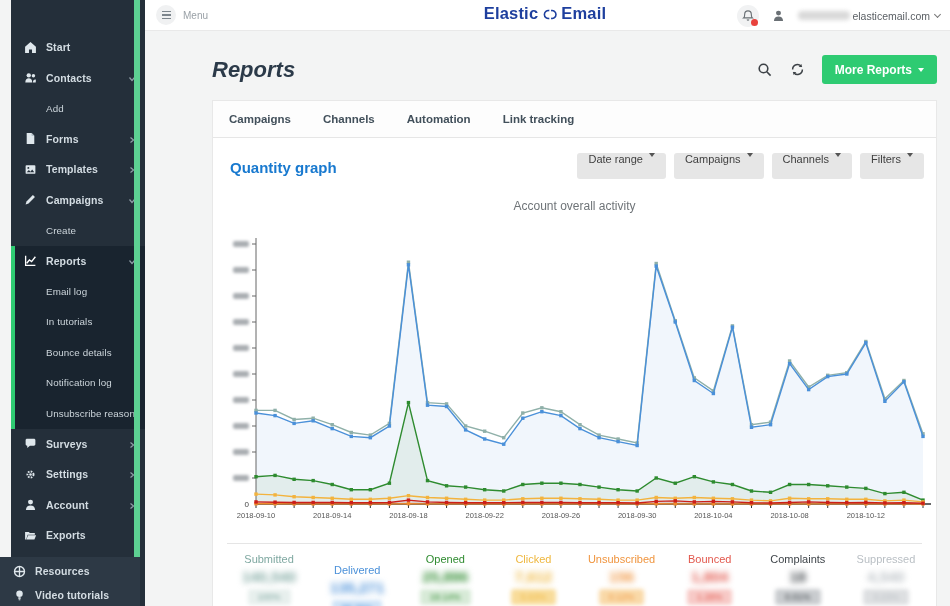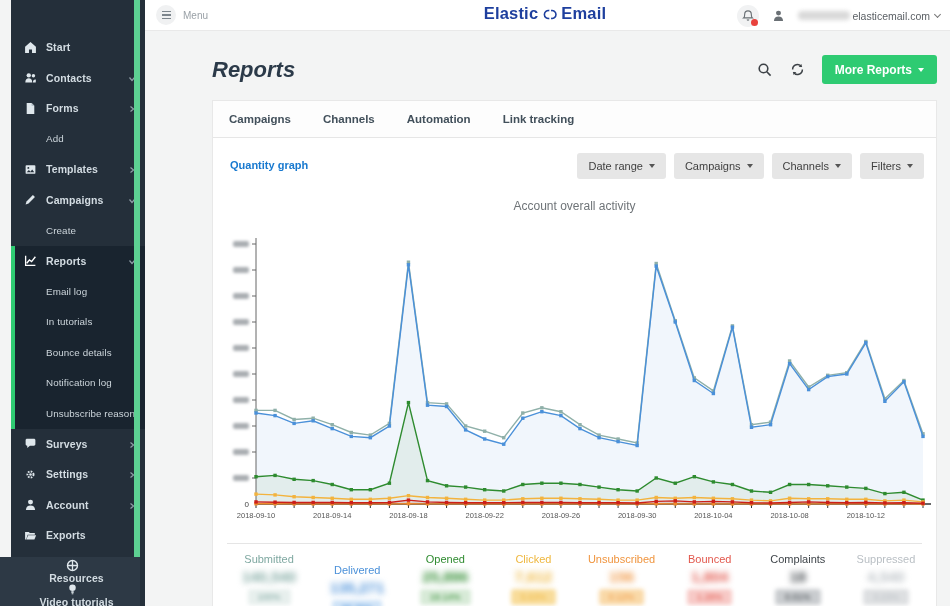--- a/index.html
+++ b/index.html
@@ -12,21 +12,21 @@
   .snav { position:absolute; top:32px; left:0; width:134px; }
   .srow { position:relative; height:30.5px; display:flex; align-items:center; padding-left:13px; cursor:pointer; }
   .sicon { width:13px; height:13px; margin-right:9px; display:inline-flex; align-items:center; justify-content:center; flex:0 0 13px; }
   .slabel { font-size:10.5px; color:#d3dce2; font-weight:700; letter-spacing:.1px; white-space:nowrap; }
   .ssub { padding-left:35px; }
   .ssub .slabel { font-weight:400; font-size:9.8px; color:#cdd6dc; }
   .schev { position:absolute; right:9px; top:50%; transform:translateY(-50%); opacity:.85; }
   .agroup { background:#19242f; box-shadow: inset 4px 0 0 #2fcb72; }
   .agroup .ssub { padding-left:35px; }
   .sidebar-footer { position:absolute; left:0; top:557px; width:140px; height:49px; background:#2d3945; z-index:5; padding-top:2px; }
-  .sidebar-footer .srow { height:24px;flex-direction:column; }
+  .sidebar-footer .srow { height:24px; }
   .sidebar-footer .slabel { font-weight:700; }
 
   
   .topbar { position:absolute; left:140px; top:0; width:810px; height:31px; background:#ffffff; border-bottom:1px solid #e9e9e9; z-index:3;text-align:center; }
   .menu-wrap { position:absolute; left:16px; top:5px; display:flex; align-items:center; cursor:pointer; }
   .menu-circle { width:20px; height:20px; border-radius:50%; background:#f0f1f2; display:flex; flex-direction:column; align-items:center; justify-content:center; gap:2px; }
   .menu-circle i { display:block; width:9px; height:1.4px; background:#7d868d; }
   .menu-label { margin-left:7px; font-size:10px; color:#9aa1a7; }
   .logo { position:absolute; left:50%; top:4px; transform:translateX(-50%); display:flex; align-items:center; font-size:16.5px; font-weight:700; color:#1e3f9e; letter-spacing:.2px; }
   .logo svg { margin:2px 3px 0 3px; }
@@ -46,23 +46,23 @@
   .icon-btn { margin-right:17px; cursor:pointer; display:flex; align-items:center; }
   .green-btn { background:#2ecb72; color:#fff; height:29px; border:none; border-radius:3px; padding:0 13px; font-size:12px; font-weight:700; font-family:"Liberation Sans",sans-serif; display:flex; align-items:center; cursor:pointer; }
   .caret { display:inline-block; width:0; height:0; border-left:3.5px solid transparent; border-right:3.5px solid transparent; border-top:4px solid currentColor; margin-left:6px; }
 
   .card { position:absolute; left:72px; right:13px; top:69px; bottom:0; background:#fff; border:1px solid #e8e8e8; border-bottom:none; }
   .tabs { height:37px; display:flex; border-bottom:1px solid #e6e6e6; background:#fdfdfd; }
   .tab { padding:0 16px; line-height:36px; font-size:11.5px; color:#42505b; font-weight:700; cursor:pointer; white-space:nowrap; }
   .tab.active { background:#e9f6ee; border-bottom:2px solid #2ecb72; line-height:35px; }
   .tab.active .caret { color:#5a8f6b; border-top-width:4px; }
 
-  .qg-title { position:absolute; left:17px; top:58px; font-size:11px; font-weight:700; color:#1879cf; }
+  .qg-title { position:absolute; left:17px; top:58px; font-size:15px; font-weight:700; color:#1879cf; }
   .filter-btns { position:absolute; right:12px; top:52px; display:flex; gap:8px; }
-  .gray-btn { background:#e6e6e6; border:none; border-radius:3px; height:26px; padding:0 11px; font-size:11px; color:#3f3f3f; font-family:"Liberation Sans",sans-serif; display:flex; align-items:center; cursor:pointer; }
+  .gray-btn { background:#e6e6e6; border:none; border-radius:3px; height:26px; padding:0 11px; font-size:11px; color:#3f3f3f; font-family:"Liberation Sans",sans-serif; display:flex; cursor:pointer; }
   .gray-btn .caret { color:#555; }
   .chart-sub { position:absolute; left:0; right:0; top:98px; text-align:center; font-size:12px; color:#6f7478; }
 
   .chart { position:absolute; left:15px; top:130px; width:709px; height:302px; }
 
   .divider { position:absolute; left:14px; right:14px; top:442px; border-top:1px solid #e5e5e5; }
 
   .stats { position:absolute; left:12px; right:6px; top:452px; display:flex; }
   .stat { flex:1; text-align:center; }
   .stat-label { font-size:11px; font-weight:400; }
@@ -89,34 +89,34 @@
             <circle cx="8.7" cy="4.4" r="1.6" fill="#dfe7ec"></circle>
             <path d="M1.2 10.5C1.2 8 2.6 6.8 4.4 6.8S7.6 8 7.6 10.5Z" fill="#dfe7ec"></path>
             <path d="M8.2 10.5C8.3 8.8 9.1 7.6 10.9 7.9C11 8.9 11 9.8 10.8 10.5Z" fill="#dfe7ec"></path>
           </svg>
         </span>
       <span class="slabel">Contacts</span>
       <span class="schev"><svg width="8" height="8" viewBox="0 0 8 8">
             <polyline points="1.5,2.5 4,5.5 6.5,2.5" fill="none" stroke="#a4b2bc" stroke-width="1.2"></polyline>
           </svg></span>
     </div>
+    <div class="srow ssub">
+      <span class="slabel">Add</span>
+    </div>
     <div class="srow">
       <span class="sicon">
           <svg width="13" height="13" viewBox="0 0 12 12">
             <path d="M2.5 1H7L9.5 3.5V11H2.5Z" fill="#dfe7ec"></path>
             <path d="M7 1L9.5 3.5H7Z" fill="#aab8c0"></path>
           </svg>
         </span>
       <span class="slabel">Forms</span>
       <span class="schev"><svg width="8" height="8" viewBox="0 0 8 8">
             <polyline points="2.5,1.5 5.5,4 2.5,6.5" fill="none" stroke="#a4b2bc" stroke-width="1.2"></polyline>
           </svg></span>
-    </div>
-    <div class="srow ssub">
-      <span class="slabel">Add</span>
     </div>
     <div class="srow">
       <span class="sicon">
           <svg width="13" height="13" viewBox="0 0 12 12">
             <rect x="1.5" y="2" width="9" height="8" rx="0.8" fill="#dfe7ec"></rect>
             <circle cx="4" cy="4.5" r="0.9" fill="#242f3a"></circle>
             <path d="M2.5 8.6L4.5 6.5L6 8L7.5 6L9.5 8.6Z" fill="#242f3a"></path>
           </svg>
         </span>
       <span class="slabel">Templates</span>

